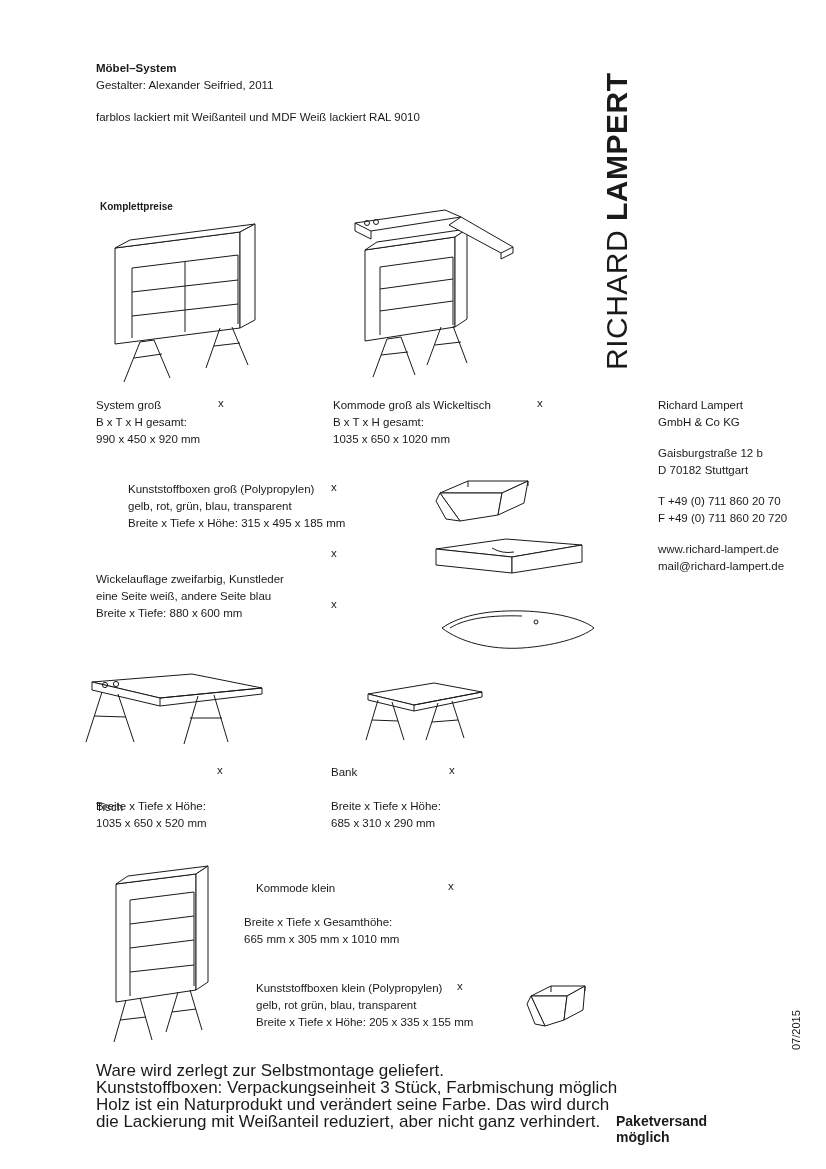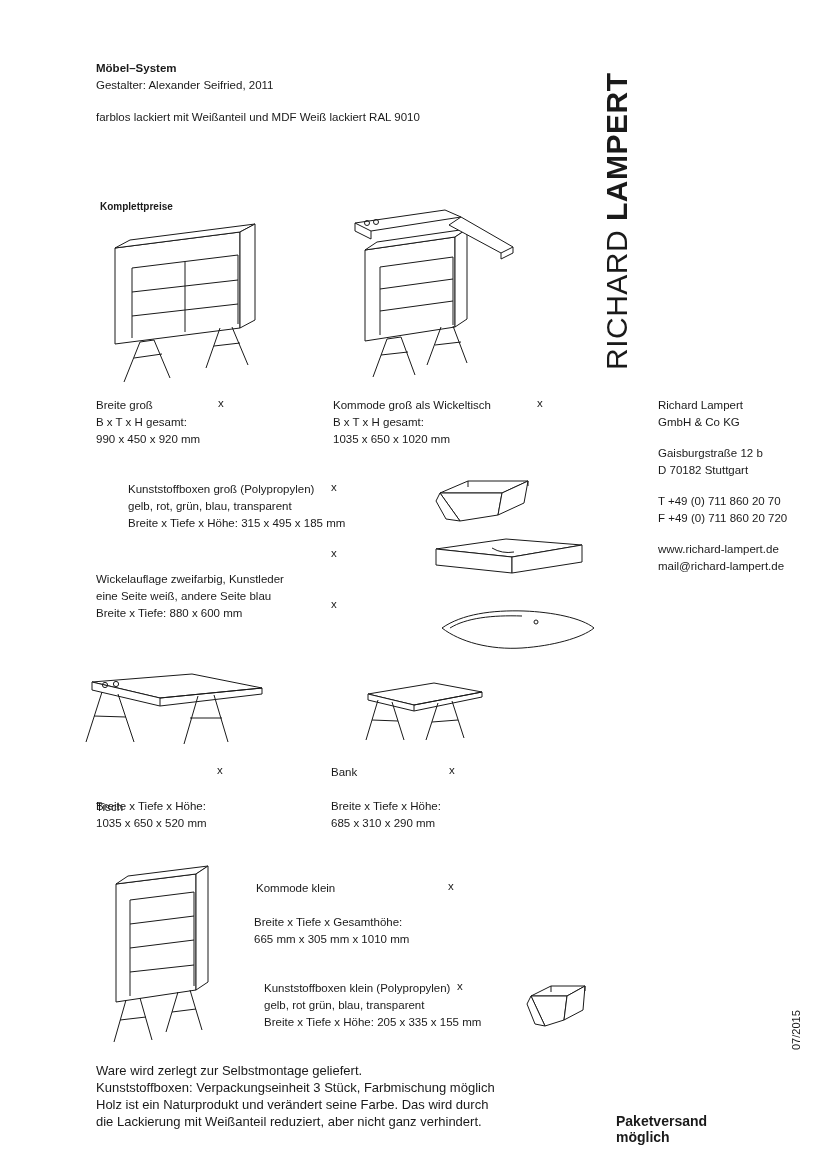--- a/index.html
+++ b/index.html
@@ -82,21 +82,21 @@
     top: 990px;
     font-size: 11px;
     transform-origin: 0 0;
     transform: rotate(-90deg) translate(-60px, 0);
     white-space: nowrap;
   }
   .footer {
     position: absolute;
     left: 96px;
     top: 1062px;
-    font-size: 13px;
+    font-size: 17px;
     line-height: 17px;
     white-space: pre-line;
   }
   .paketversand {
     position: absolute;
     left: 580px;
     top: 1113px;
     font-size: 14px;
     font-weight: bold;
     margin-left: 36px;
@@ -191,21 +191,21 @@
       <line x1="42" y1="134" x2="28" y2="172"></line>
       <line x1="56" y1="132" x2="70" y2="170"></line>
       <line x1="42" y1="134" x2="56" y2="132"></line>
       <line x1="36" y1="150" x2="63" y2="147"></line>
       <line x1="96" y1="122" x2="82" y2="160"></line>
       <line x1="108" y1="121" x2="122" y2="158"></line>
       <line x1="90" y1="140" x2="116" y2="137"></line>
     </svg>
   </div>
 
-  <div class="txt" style="left:96px; top:397px;">Breite groß</div>
+  <div class="txt" style="left:96px; top:397px;">System groß</div>
   <div class="xmark" style="left:218px; top:397px;">x</div>
   <div class="txt" style="left:96px; top:414px;">B x T x H gesamt:
 990 x 450 x 920 mm</div>
 
   <div class="txt" style="left:333px; top:397px;">Kommode groß als Wickeltisch</div>
   <div class="xmark" style="left:537px; top:397px;">x</div>
   <div class="txt" style="left:333px; top:414px;">B x T x H gesamt:
 1035 x 650 x 1020 mm</div>
 
   <div class="txt" style="left:96px; top:481px; width:240px;margin-left:32px;">Kunststoffboxen groß (Polypropylen)
@@ -307,24 +307,24 @@
       <line x1="32" y1="136" x2="44" y2="178"></line>
       <line x1="12" y1="158" x2="38" y2="155"></line>
       <line x1="70" y1="130" x2="58" y2="170"></line>
       <line x1="82" y1="128" x2="94" y2="168"></line>
       <line x1="64" y1="150" x2="88" y2="147"></line>
     </svg>
   </div>
 
   <div class="txt" style="left:256px; top:880px;">Kommode klein</div>
   <div class="xmark" style="left:448px; top:880px;">x</div>
-  <div class="txt" style="left:254px; top:914px;">Breite x Tiefe x Gesamthöhe:
+  <div class="txt" style="left:244px; top:914px;">Breite x Tiefe x Gesamthöhe:
 665 mm x 305 mm x 1010 mm</div>
 
-  <div class="txt" style="left:256px; top:980px; width:250px;margin-left:8px;">Kunststoffboxen klein (Polypropylen)
+  <div class="txt" style="left:256px; top:980px; width:250px;">Kunststoffboxen klein (Polypropylen)
 gelb, rot grün, blau, transparent
 Breite x Tiefe x Höhe: 205 x 335 x 155 mm</div>
   <div class="xmark" style="left:457px; top:980px;">x</div>
   <div class="ill" style="left:523px; top:980px;">
     <svg width="80" height="58" viewBox="0 0 80 58" fill="none" stroke="#1a1a1a" stroke-width="1">
       <polygon points="8,16 28,6 62,6 44,16" fill="#fff"></polygon>
       <polygon points="8,16 44,16 41,40 22,46" fill="#fff"></polygon>
       <polygon points="44,16 62,6 60,30 41,40" fill="#fff"></polygon>
       <polygon points="8,16 22,46 12,44 4,24" fill="#fff"></polygon>
       <line x1="28" y1="6" x2="28" y2="12"></line>

